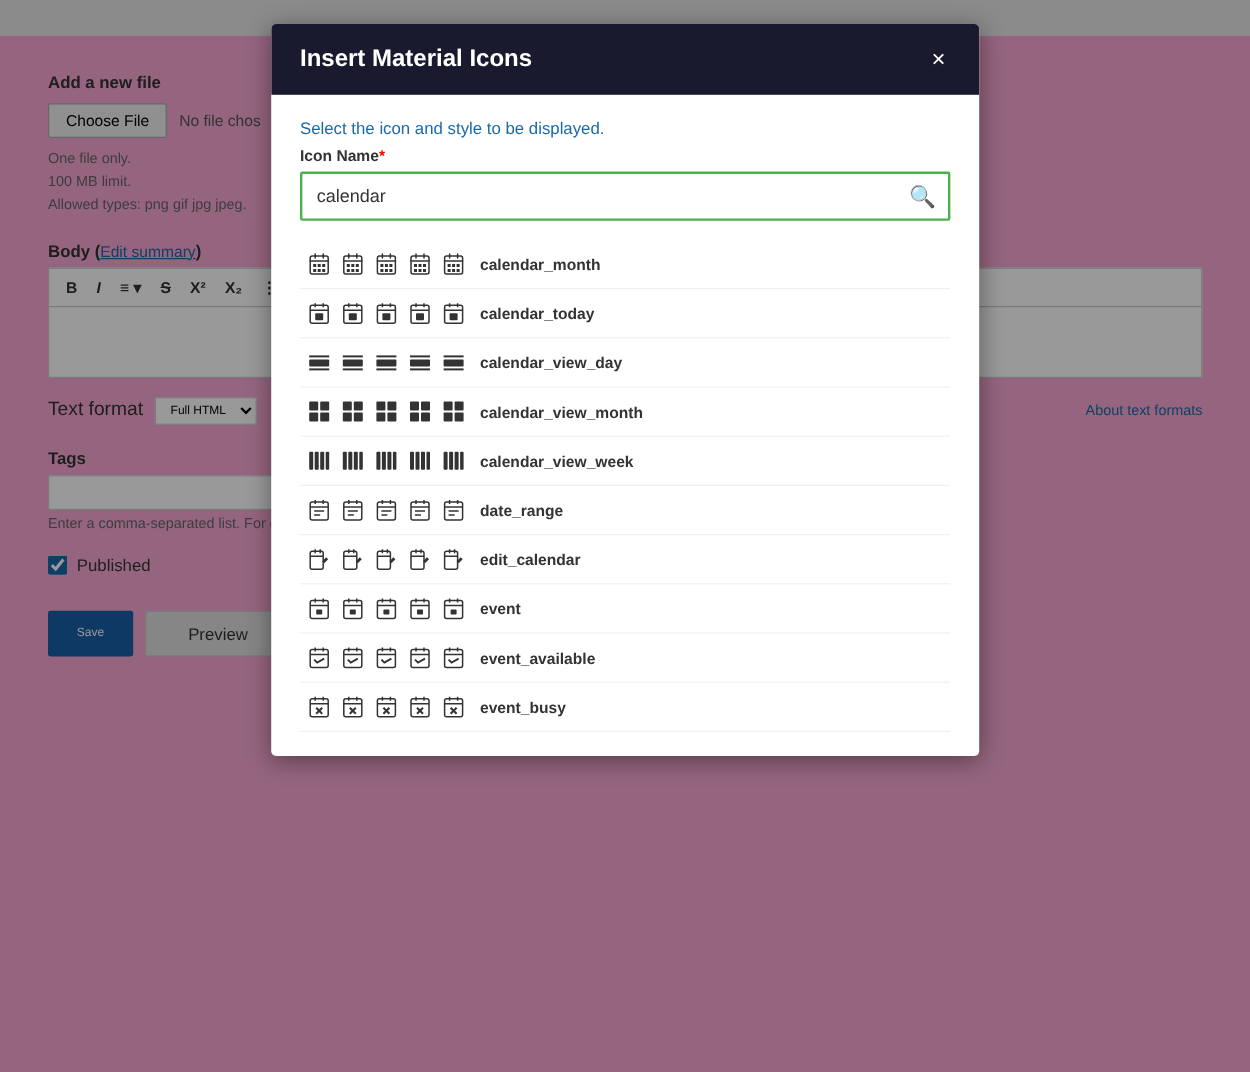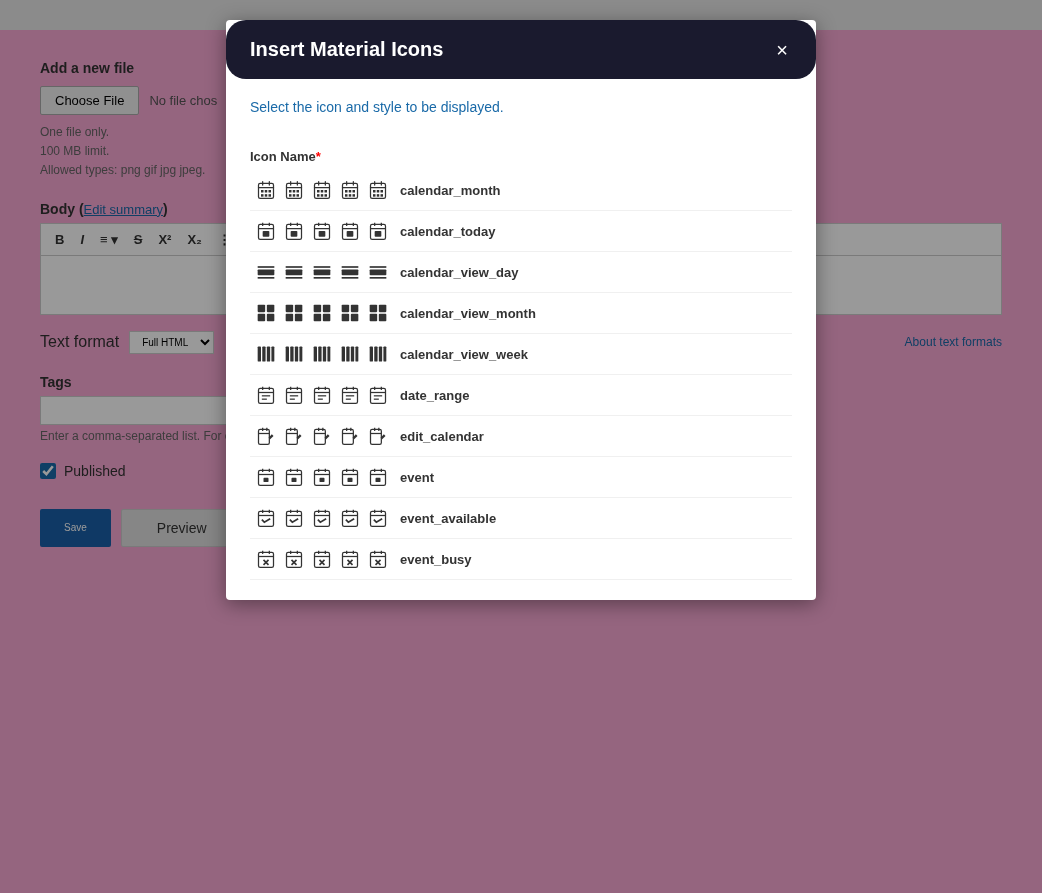--- a/index.html
+++ b/index.html
@@ -219,21 +219,20 @@
       max-height: 860px;
     }
 
     .modal-header {
       background: #1a1a2e;
       color: white;
       padding: 18px 24px;
       display: flex;
       align-items: center;
       justify-content: space-between;
-      border-radius: 20px;
     }
 
     .modal-title {
       font-size: 20px;
       font-weight: bold;
       color: white;
     }
 
     .modal-close {
       background: none;
@@ -245,21 +244,21 @@
       line-height: 1;
     }
 
     .modal-body {
       padding: 20px 24px;
     }
 
     .modal-subtitle {
       font-size: 14px;
       color: #1a6aa8;
-      margin-bottom: 34px;
+      margin-bottom: 7px;
     }
 
     .icon-name-label {
       font-size: 13px;
       font-weight: bold;
       color: #333;
       margin-bottom: 6px;
     }
 
     .icon-name-label span.required {
@@ -391,20 +390,24 @@
       <button class="modal-close">×</button>
     </div>
 
     <div class="modal-body">
       <p class="modal-subtitle">Select the icon and style to be displayed.</p>
 
       <div class="icon-name-label">
         <span>Icon Name</span><span class="required">*</span>
       </div>
 
+      <div class="icon-search-wrapper">
+        <input class="icon-search-input" type="text" value="calendar" style="">
+        <span class="search-icon">🔍</span>
+      </div>
 
       <div class="icon-results" id="icon-results-container">
       <div class="icon-row">
             <div class="icon-variants">
               <span class="icon-variant">
                 <svg xmlns="http://www.w3.org/2000/svg" width="20" height="20" viewBox="0 0 24 24" fill="none" stroke="#333" stroke-width="1.5" stroke-linecap="round" stroke-linejoin="round">
                   <rect x="3" y="4" width="18" height="18" rx="2"></rect>
                   <line x1="3" y1="9" x2="21" y2="9"></line>
                   <line x1="8" y1="2" x2="8" y2="6"></line>
                   <line x1="16" y1="2" x2="16" y2="6"></line>

